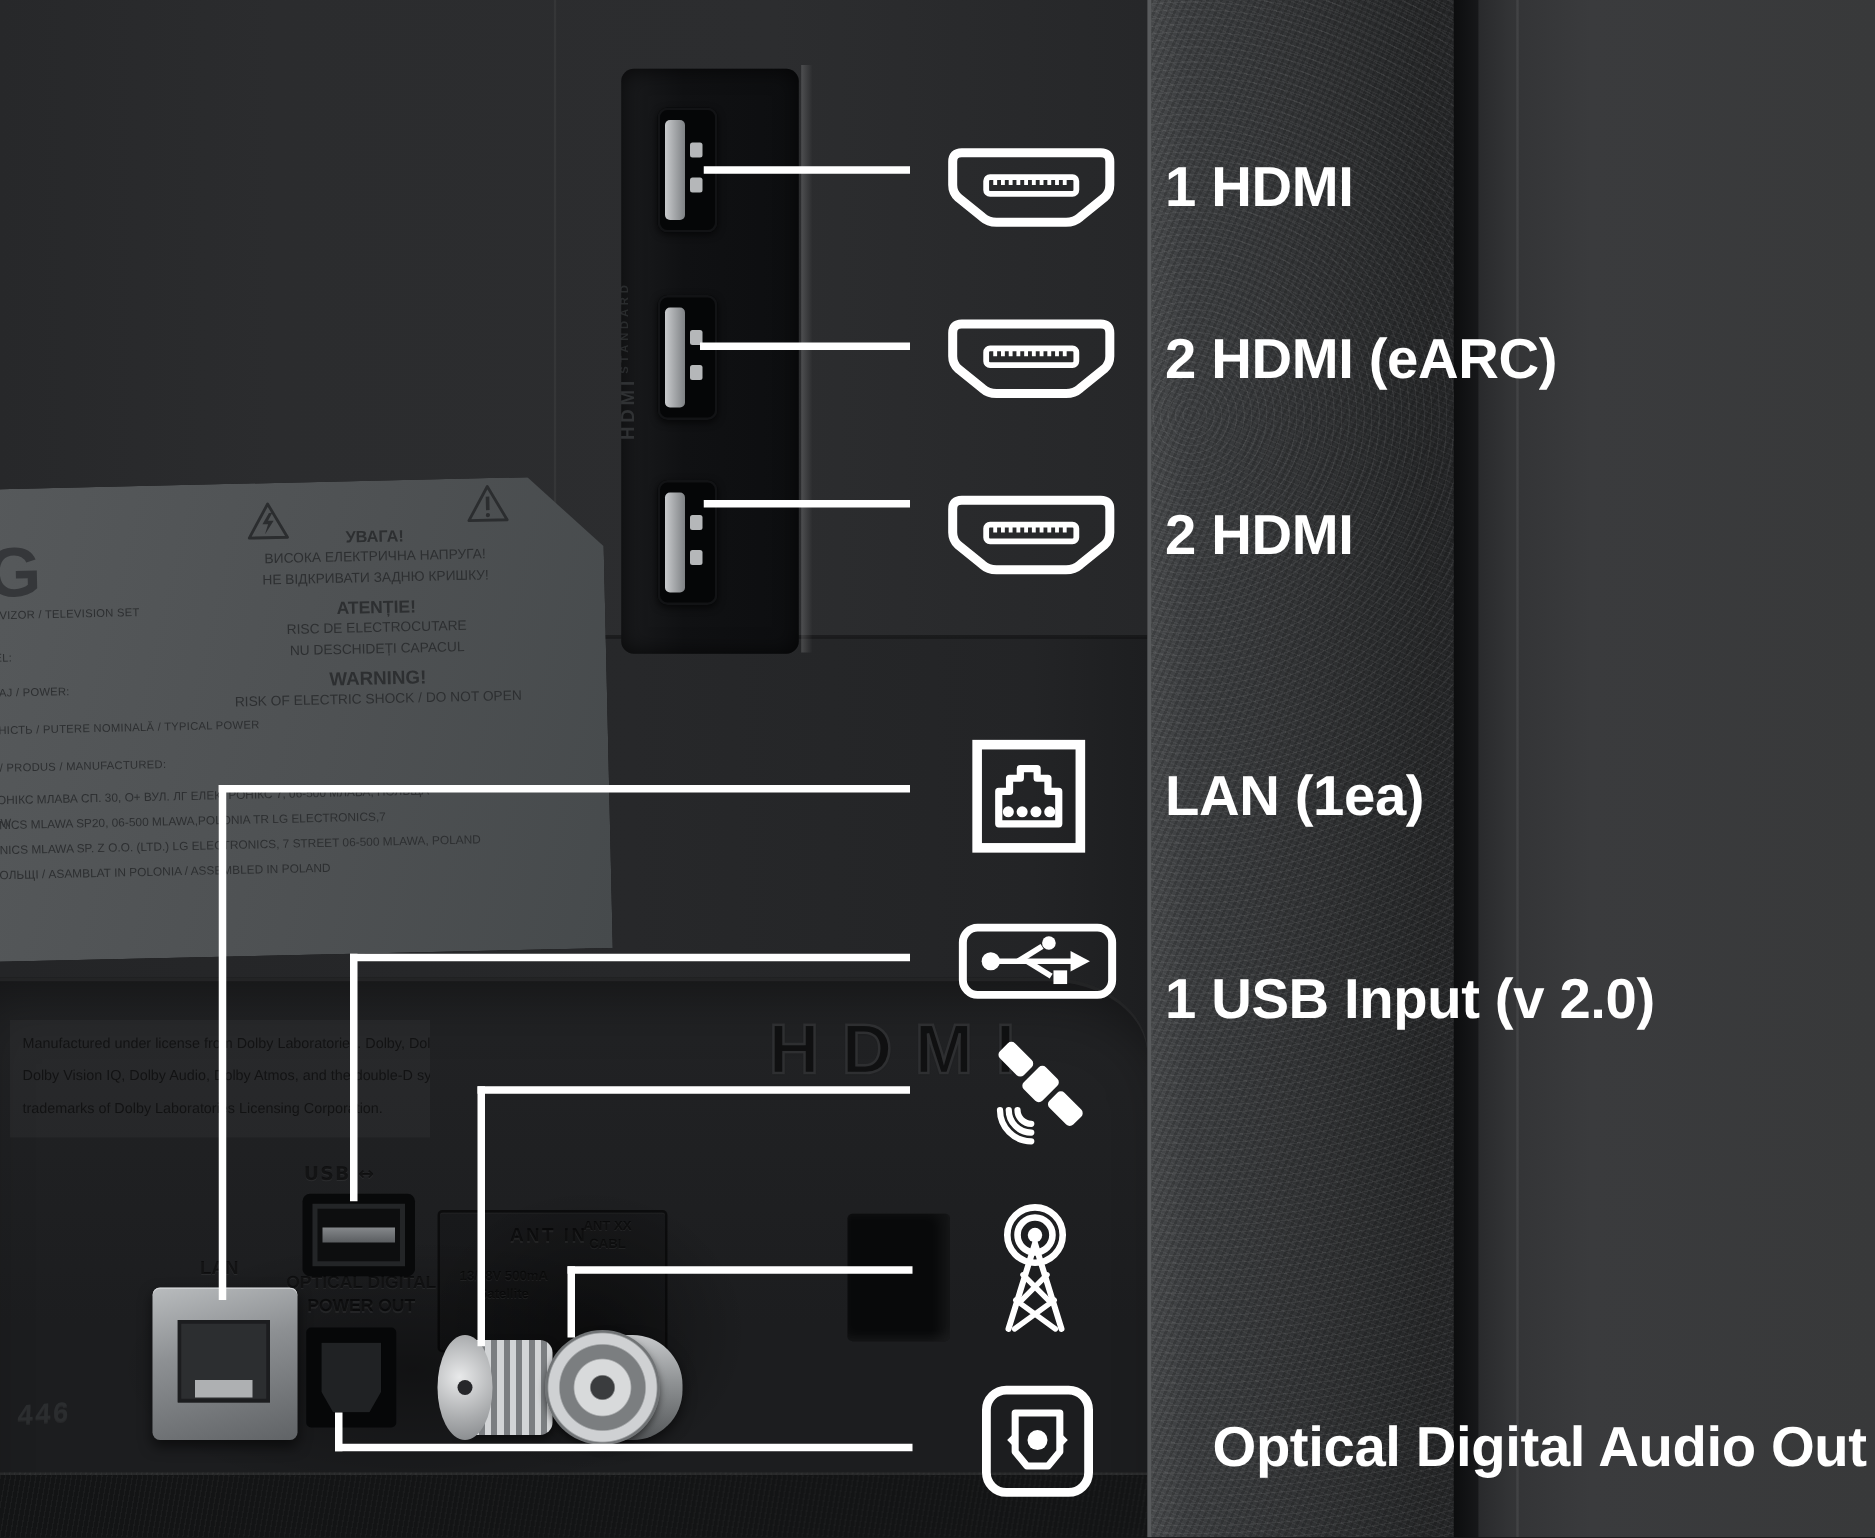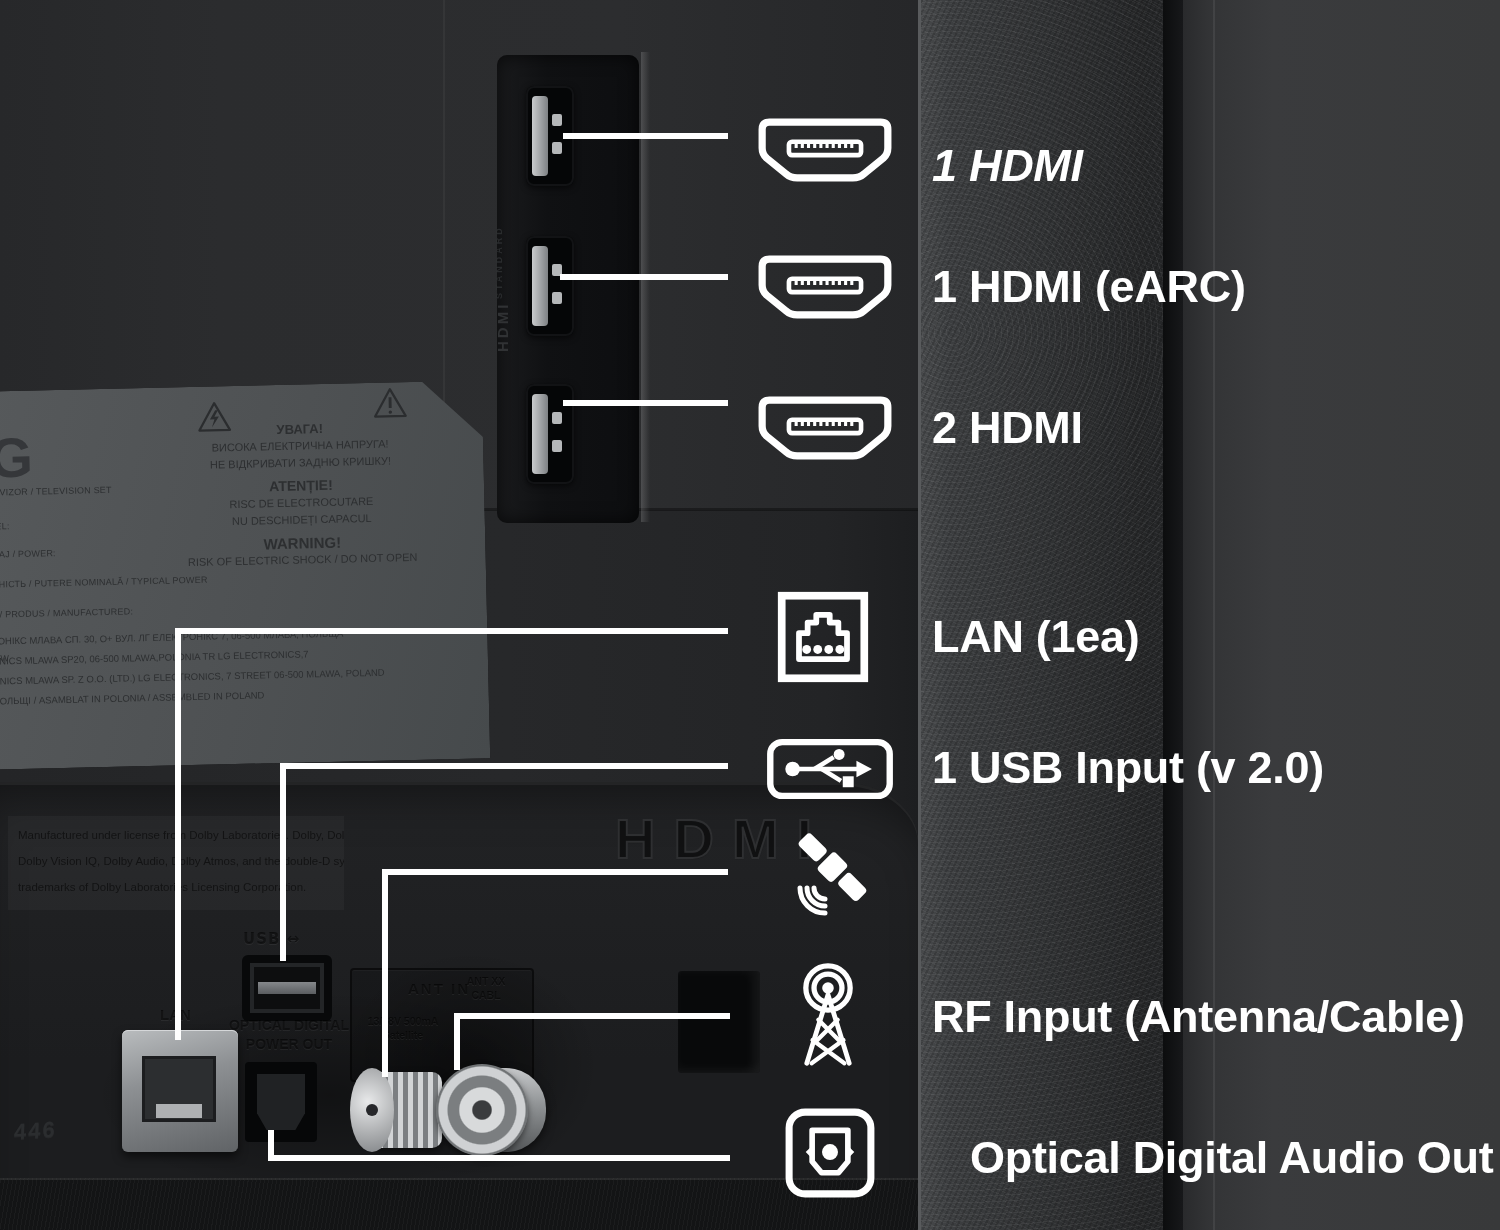--- a/index.html
+++ b/index.html
@@ -329,21 +329,20 @@
   </span>
   <span class="abs ico" style="left:783px;top:1106px;width:94px;height:94px;">
     <svg viewBox="0 0 100 100">
         <rect x="6.5" y="6.5" width="87" height="87" rx="17" fill="none" stroke="#fff" stroke-width="7.5"></rect>
         <path d="M31 26 H69 V59 L59 71 H41 L31 59 Z" fill="none" stroke="#fff" stroke-width="6" stroke-linejoin="round"></path>
         <path d="M31 45 l-4 4 l4 4 M69 45 l4 4 l-4 4" fill="none" stroke="#fff" stroke-width="4"></path>
         <circle cx="50" cy="49" r="8.5" fill="#fff"></circle>
       </svg>
   </span>
 
-  <div class="cap" style="top:143px;font-style:italic;">1 HDMI</div>
-  <div class="cap" style="top:264px;">1 HDMI (eARC)</div>
+  <div class="cap" style="top:127px;">1 HDMI</div>
+  <div class="cap" style="top:264px;">2 HDMI (eARC)</div>
   <div class="cap" style="top:405px;">2 HDMI</div>
   <div class="cap" style="top:614px;">LAN (1ea)</div>
-  <div class="cap" style="top:745px;">1 USB Input (v 2.0)</div>
-  <div class="cap" style="top:994px;">RF Input (Antenna/Cable)</div>
+  <div class="cap" style="top:776px;">1 USB Input (v 2.0)</div>
   <div class="cap" style="top:1135px;margin-left:38px;">Optical Digital Audio Out</div>
 
 </div>
 
 </body></html>

